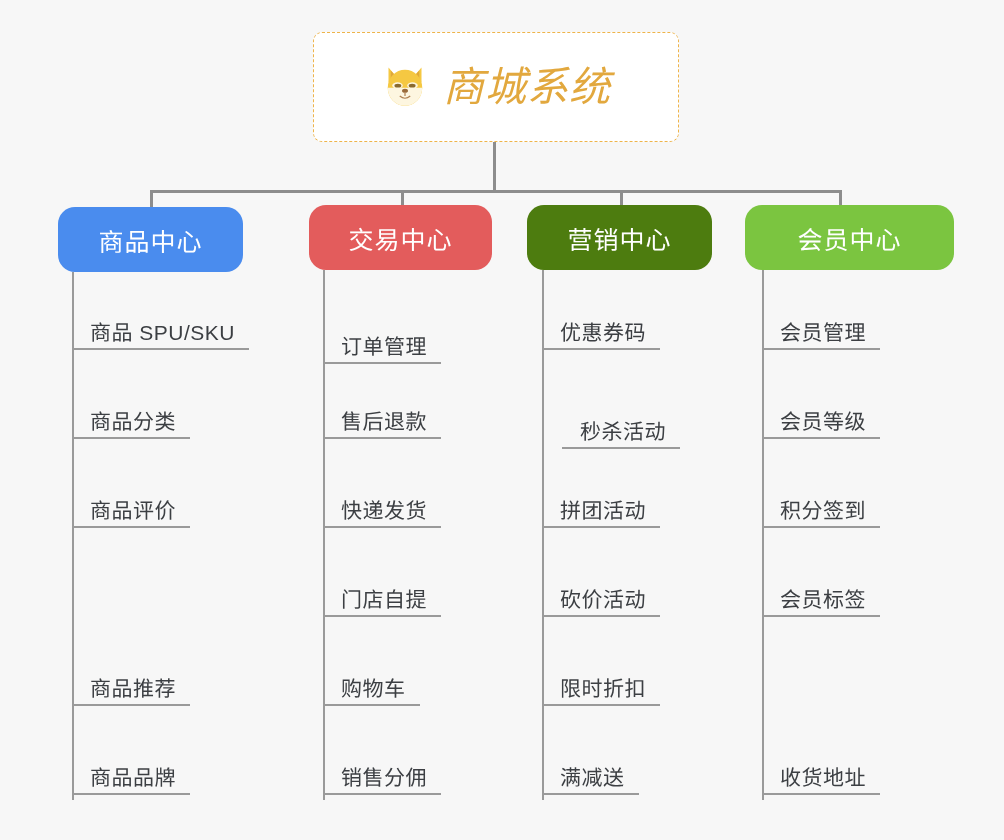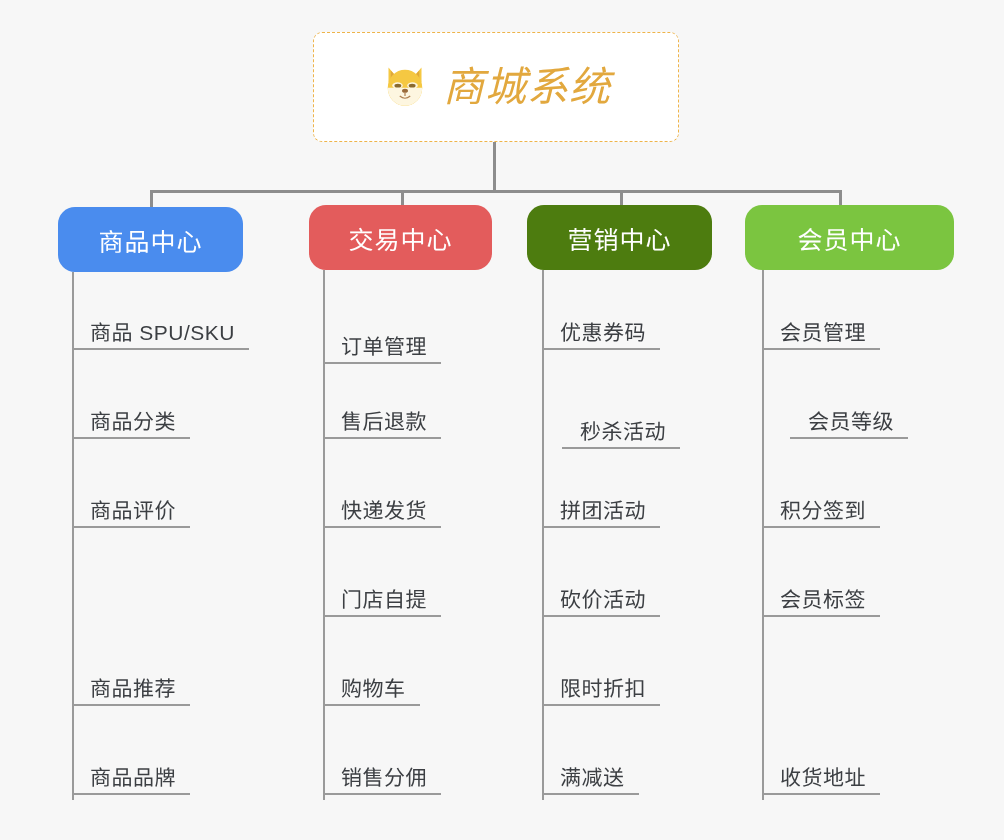--- a/index.html
+++ b/index.html
@@ -201,21 +201,21 @@
   </div>
 
   <div class="cat-header" style="left:745px; top:205px; width:209px; background:#7bc540;">
     <span>会员中心</span>
   </div>
   <div class="trunk" style="left:762px; top:270px; height:530px;"></div>
 
   <div class="leaf" style="left:762px; top:306px;">
     <span class="leaf-label">会员管理</span>
   </div>
-  <div class="leaf" style="left:762px; top:395px;margin-left:28px;">
+  <div class="leaf" style="left:762px; top:395px;">
     <span class="leaf-label">会员等级</span>
   </div>
   <div class="leaf" style="left:762px; top:484px;justify-content:flex-end;">
     <span class="leaf-label">积分签到</span>
   </div>
   <div class="leaf" style="left:762px; top:573px;">
     <span class="leaf-label">会员标签</span>
   </div>
   <div class="leaf" style="left:762px; top:751px;">
     <span class="leaf-label">收货地址</span>

